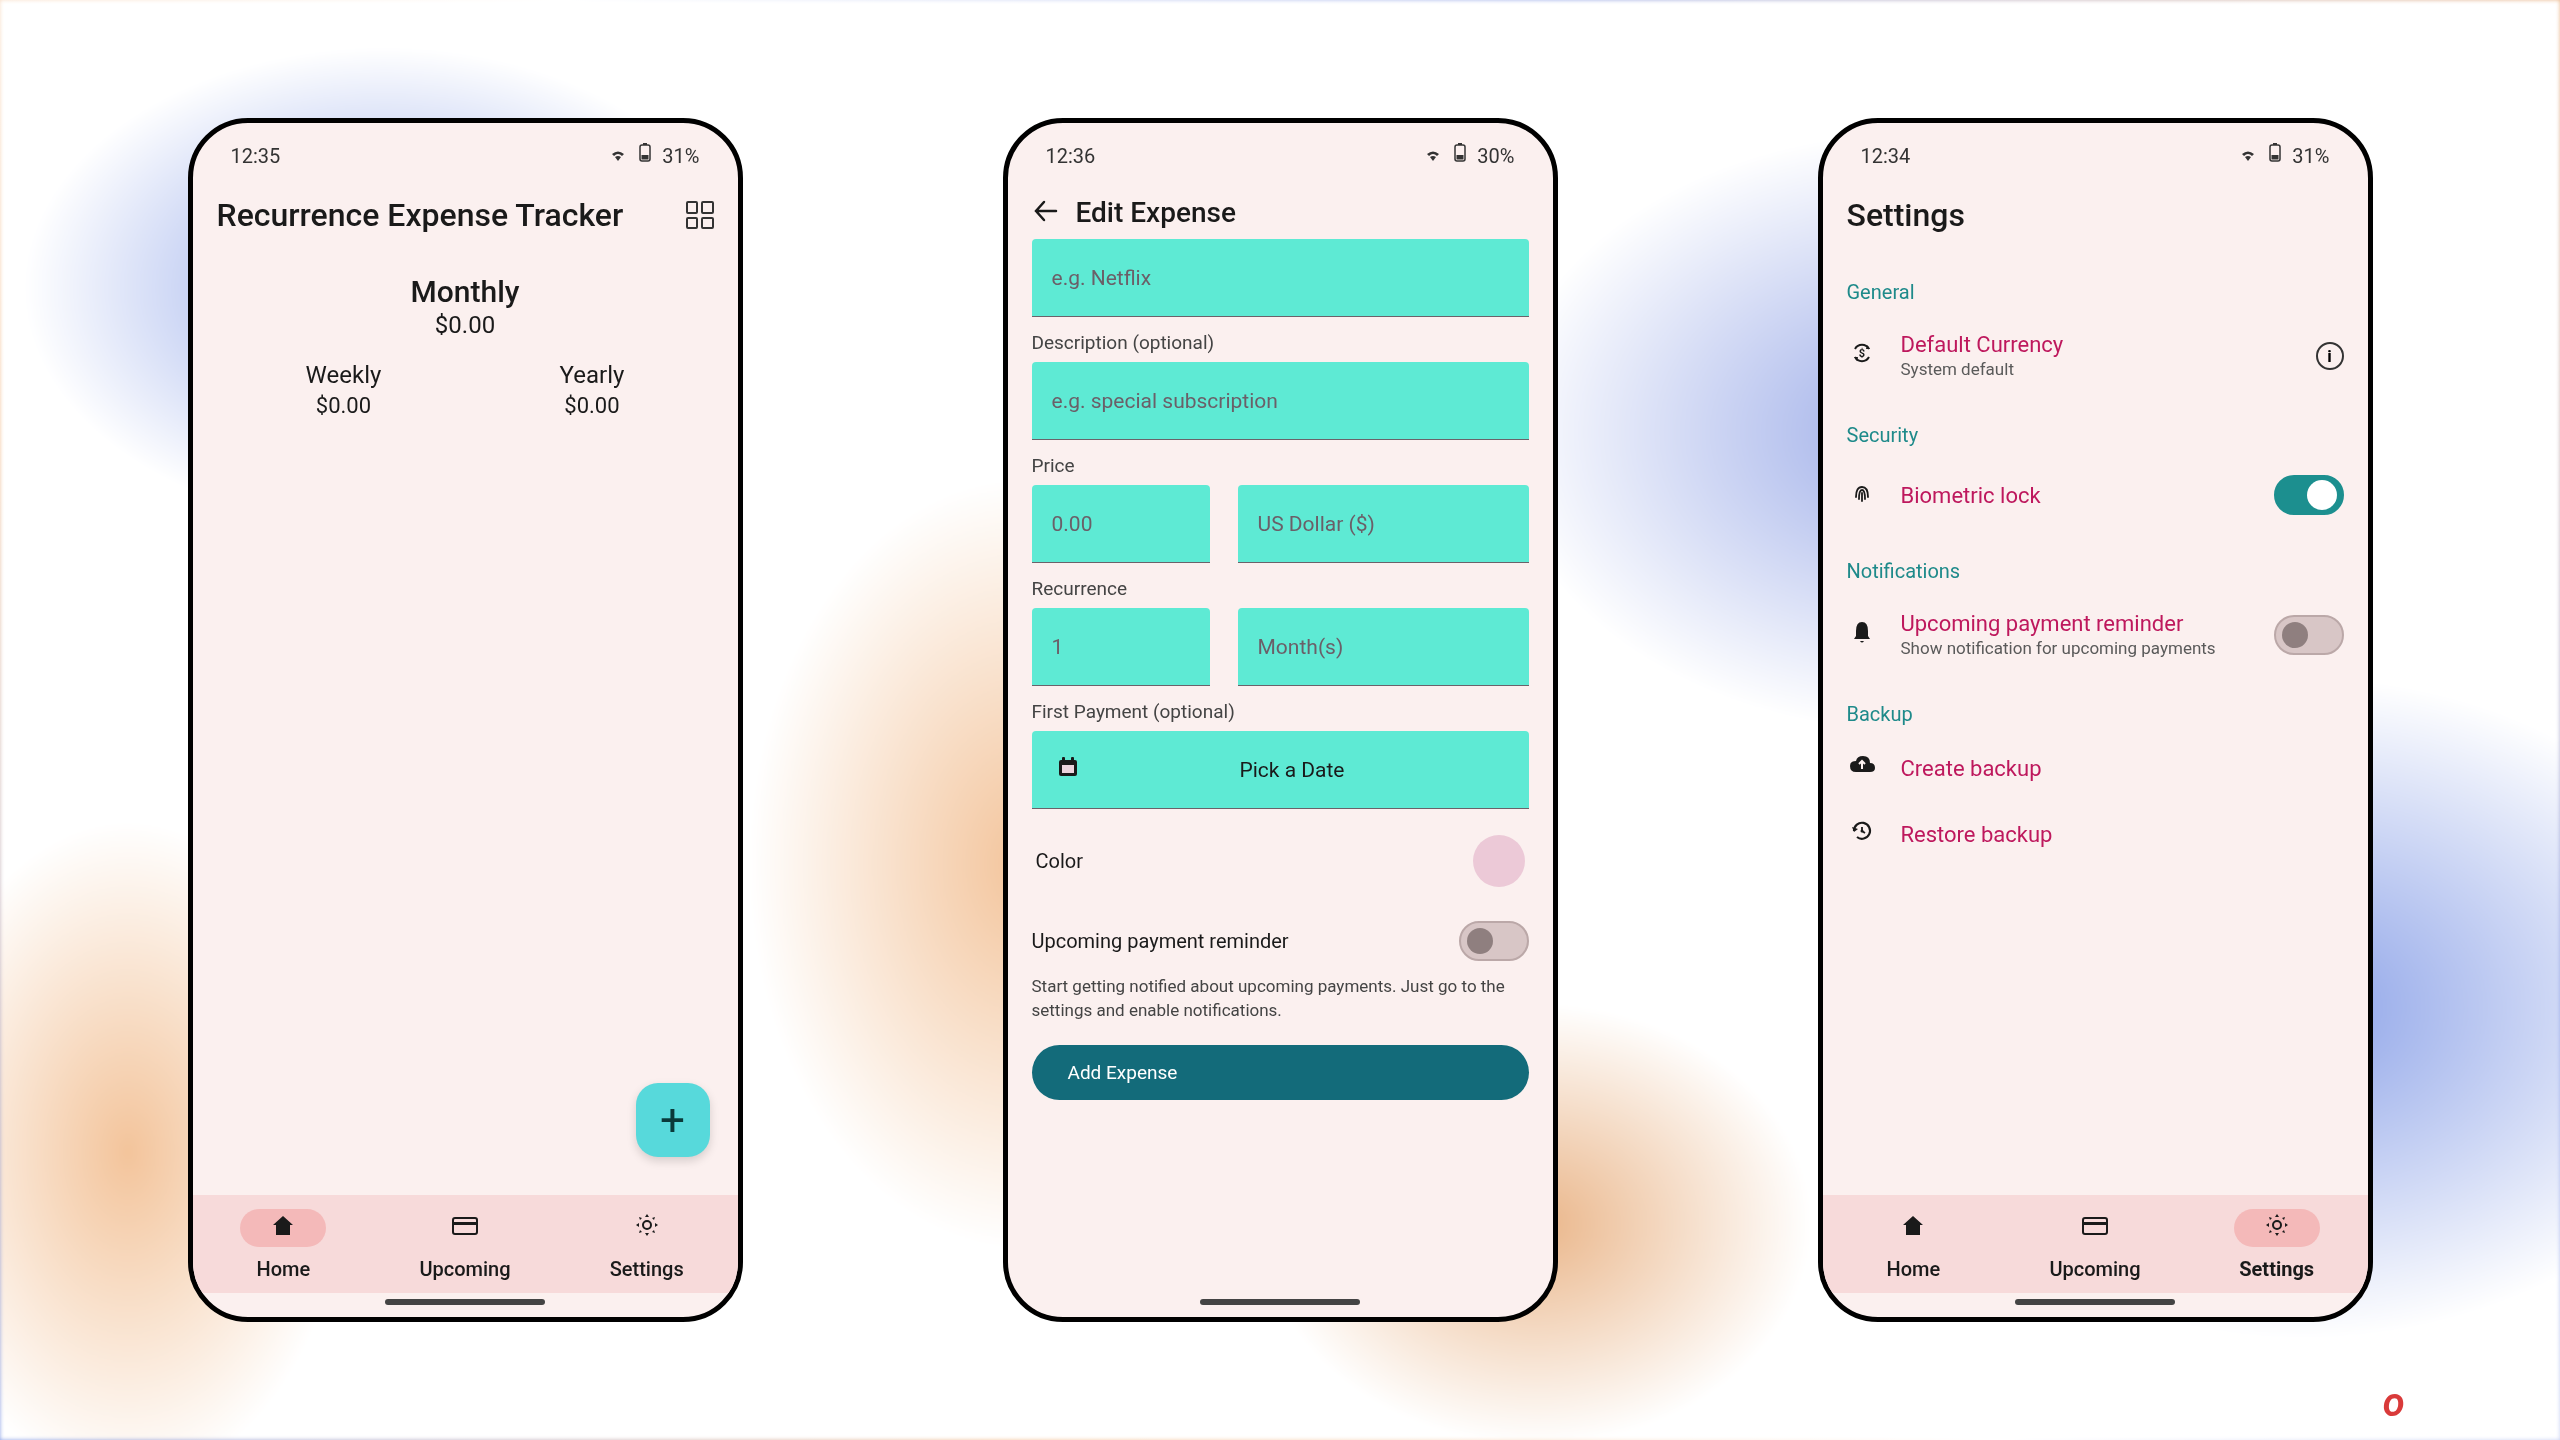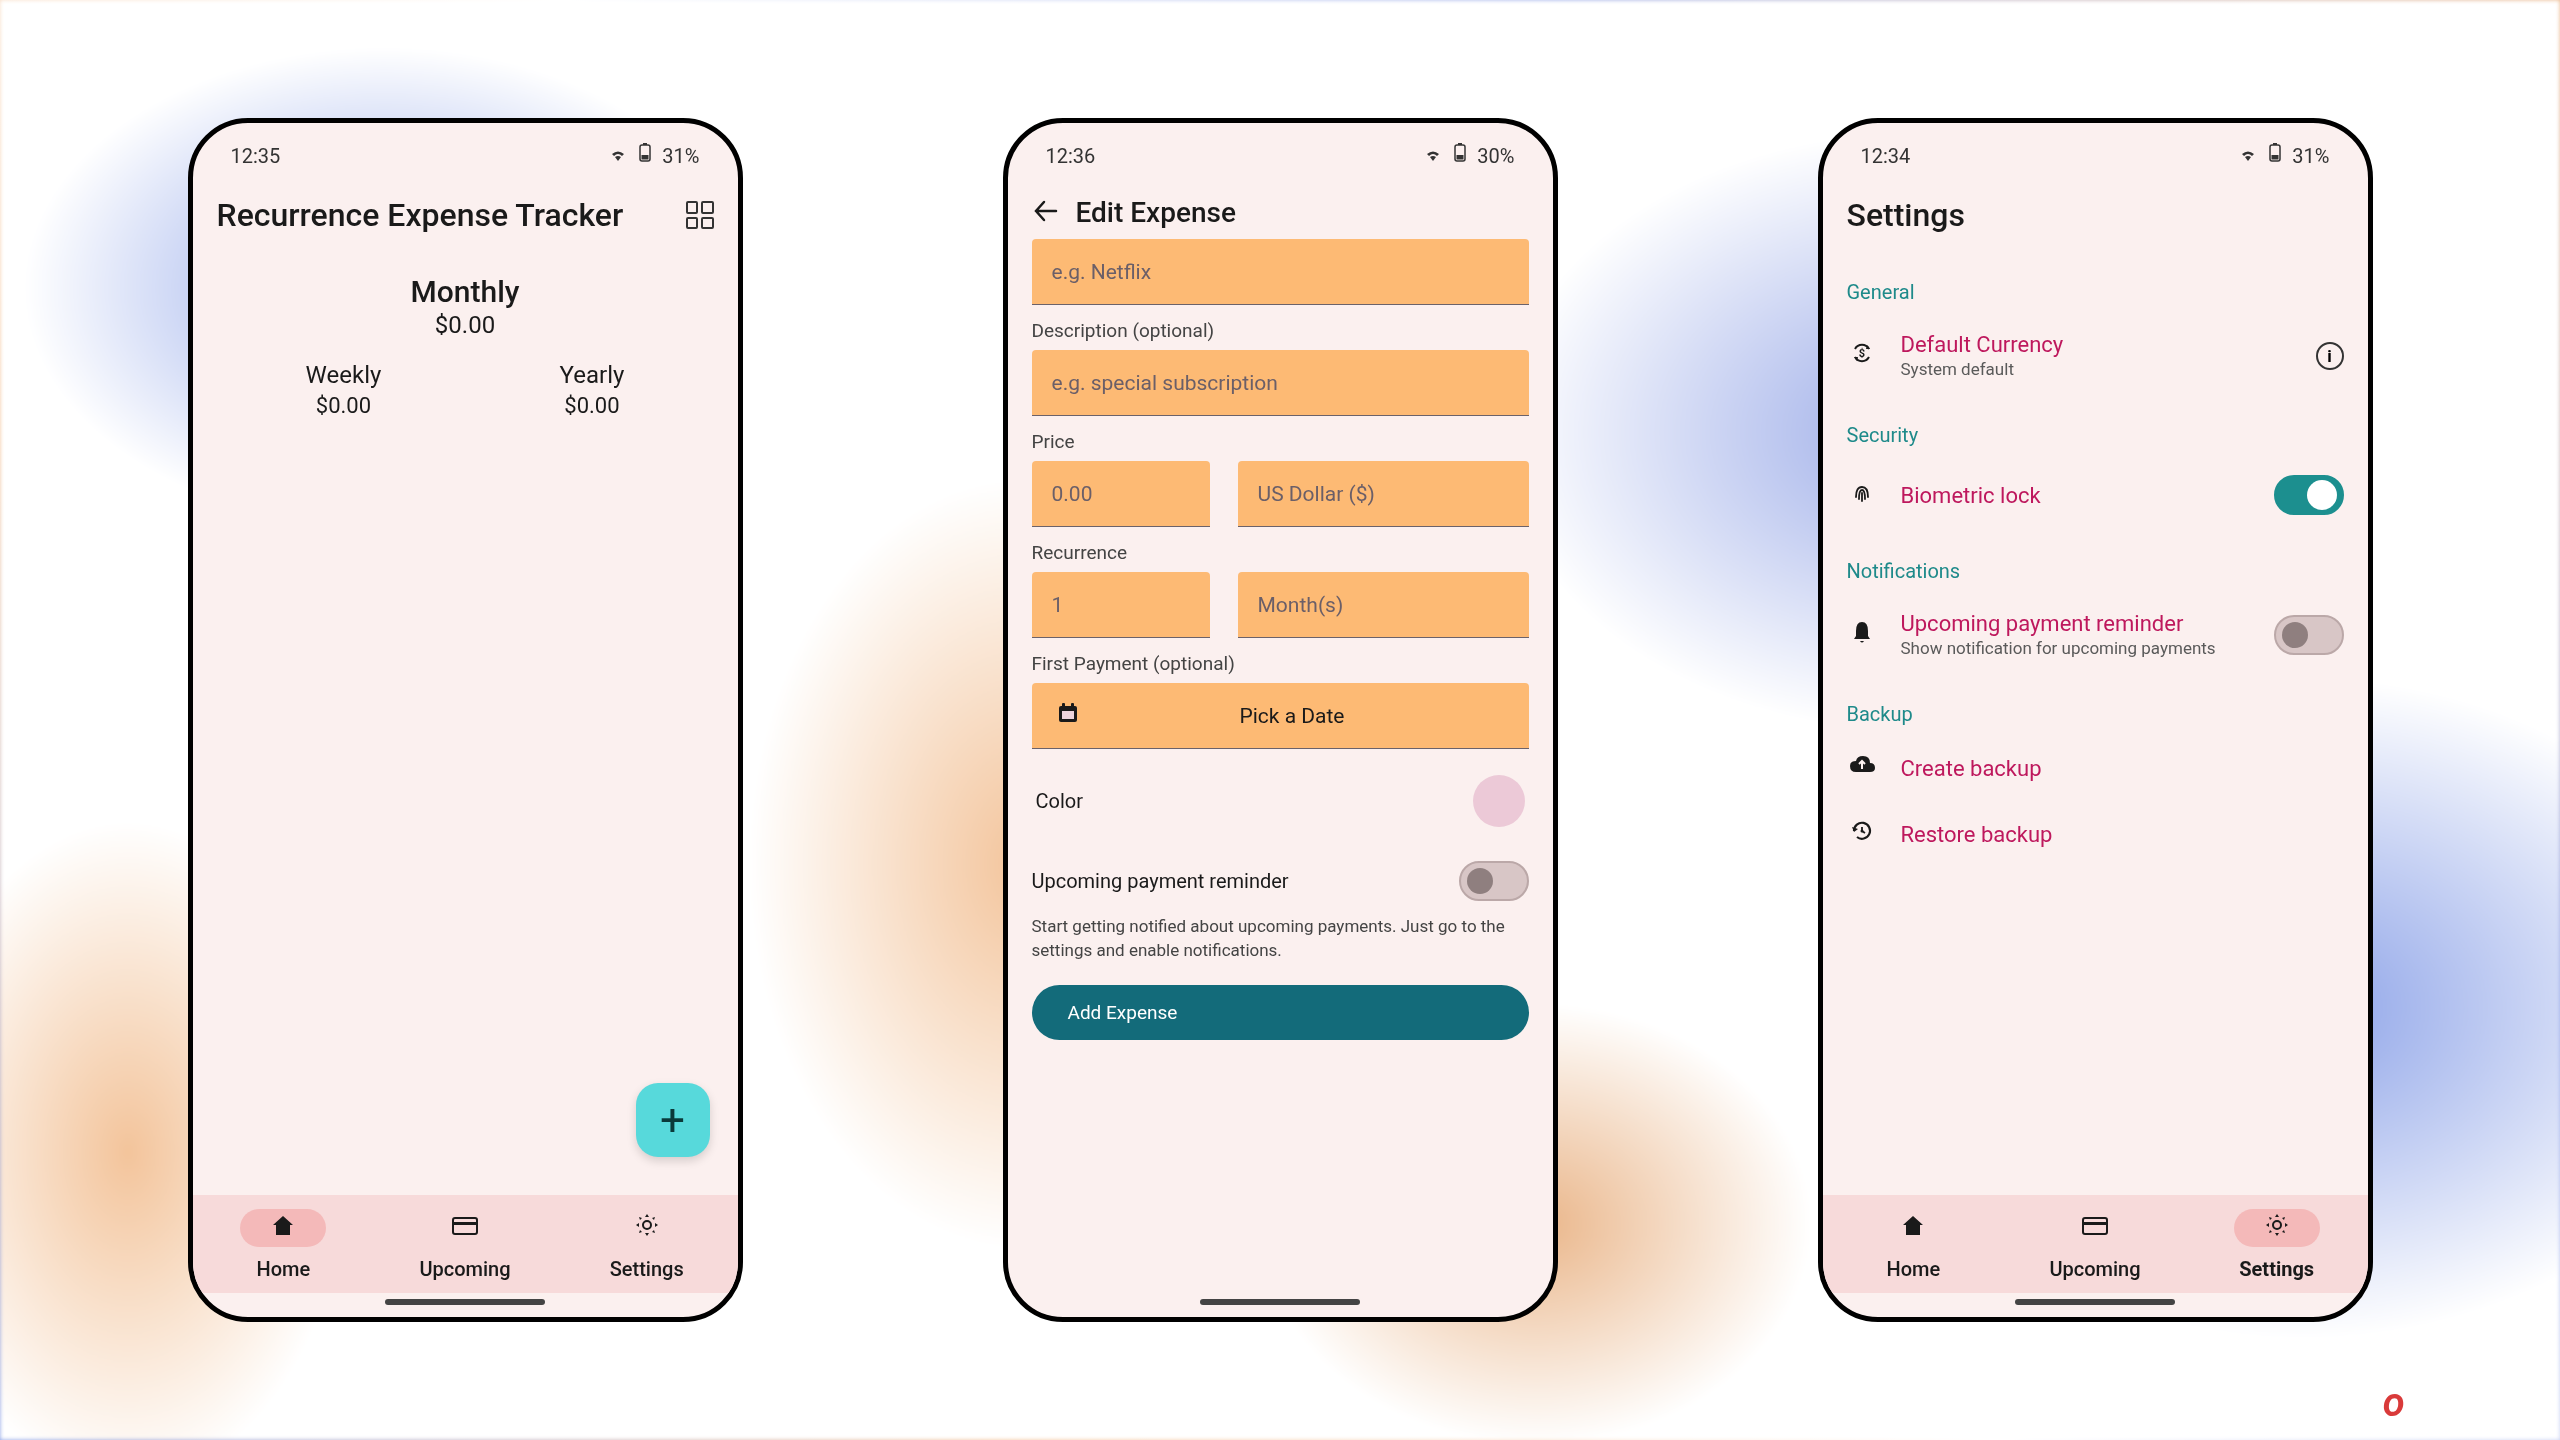--- a/index.html
+++ b/index.html
@@ -93,23 +93,23 @@
   }
   .nav-item { flex: 1; text-align: center; }
   .nav-icon { font-size: 26px; display: inline-block; }
   .nav-label { font-size: 20px; margin-top: 10px; font-weight: 500; color: #1a1a1a; }
   .nav-pill { display: inline-flex; align-items: center; justify-content: center; width: 86px; height: 38px; border-radius: 20px; }
   .nav-pill.active { background: #f4b9b9; }
   .gesture { width: 160px; height: 6px; background: #444; border-radius: 3px; margin: 6px auto 12px; }
   
   .form-label { font-size: 19px; color: #444; margin: 14px 0 8px; }
   .field, .field-row .sub {
-    background: #fdba74;
+    background: #5eead4;
     border-bottom: 1.5px solid #6b626a;
-    height: 66px;
+    height: 78px;
     display: flex;
     align-items: center;
     padding: 0 20px;
     font-size: 21px;
     color: #6b5f68;
     border-radius: 4px 4px 0 0;
   }
   .field-row { display: flex; gap: 28px; }
   .field-row .sub { flex: 1; }
   .date-field { display: flex; align-items: center; gap: 36px; padding-left: 24px; justify-content: space-between; }

